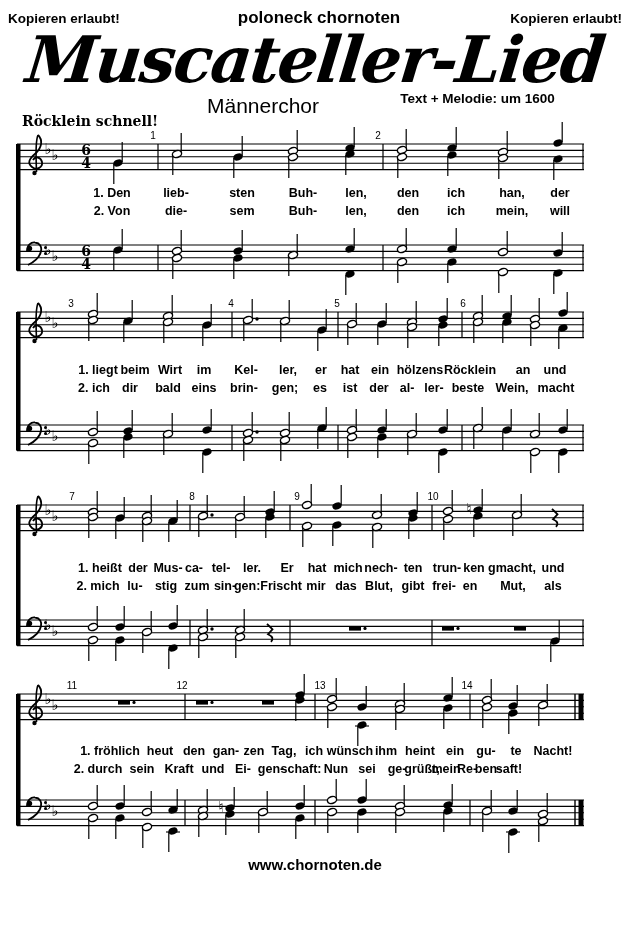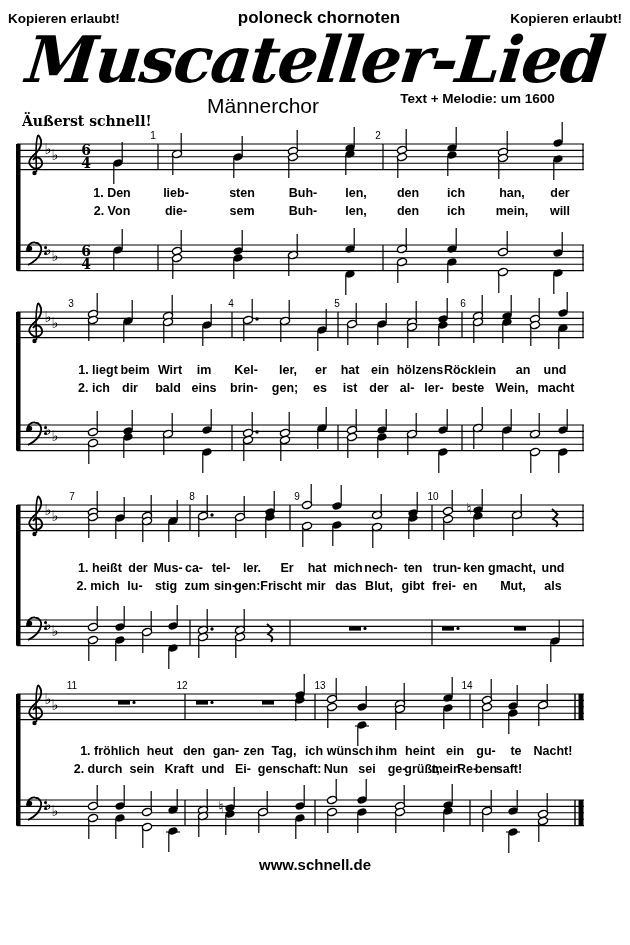--- a/index.html
+++ b/index.html
@@ -25,21 +25,21 @@
 
 <div class="page">
   <div class="abs copy" style="top:11px;left:8px">Kopieren erlaubt!</div>
   <div class="abs brand">poloneck chornoten</div>
   <div class="abs copy" style="top:11px;right:8px">Kopieren erlaubt!</div>
   <div class="abs title">Muscateller-Lied</div>
   <div class="abs subtitle">Männerchor</div>
   <div class="abs credits">
     <div>Text + Melodie: um 1600</div>
   </div>
-  <div class="abs tempo">Äußerst schnell!</div>
+  <div class="abs tempo">Röcklein schnell!</div>
   <svg id="score-svg" width="630" height="945" viewBox="0 0 630 945" style="position:absolute;left:0;top:0">
       <line x1="17" y1="144" x2="584" y2="144" stroke="#000000" stroke-width="1.1"></line>
       <line x1="17" y1="150.4" x2="584" y2="150.4" stroke="#000000" stroke-width="1.1"></line>
       <line x1="17" y1="156.8" x2="584" y2="156.8" stroke="#000000" stroke-width="1.1"></line>
       <line x1="17" y1="163.2" x2="584" y2="163.2" stroke="#000000" stroke-width="1.1"></line>
       <line x1="17" y1="169.6" x2="584" y2="169.6" stroke="#000000" stroke-width="1.1"></line>
       <line x1="17" y1="245" x2="584" y2="245" stroke="#000000" stroke-width="1.1"></line>
       <line x1="17" y1="251.4" x2="584" y2="251.4" stroke="#000000" stroke-width="1.1"></line>
       <line x1="17" y1="257.8" x2="584" y2="257.8" stroke="#000000" stroke-width="1.1"></line>
       <line x1="17" y1="264.2" x2="584" y2="264.2" stroke="#000000" stroke-width="1.1"></line>
@@ -631,14 +631,14 @@
       <text x="301" y="773" fill="#000000" text-anchor="middle" class="lyr">schaft:</text>
       <text x="336" y="773" fill="#000000" text-anchor="middle" class="lyr">Nun</text>
       <text x="367" y="773" fill="#000000" text-anchor="middle" class="lyr">sei</text>
       <text x="397" y="773" fill="#000000" text-anchor="middle" class="lyr">ge-</text>
       <text x="422" y="773" fill="#000000" text-anchor="middle" class="lyr">grüßt,</text>
       <text x="446" y="773" fill="#000000" text-anchor="middle" class="lyr">mein</text>
       <text x="467" y="773" fill="#000000" text-anchor="middle" class="lyr">Re-</text>
       <text x="488" y="773" fill="#000000" text-anchor="middle" class="lyr">ben-</text>
       <text x="509" y="773" fill="#000000" text-anchor="middle" class="lyr">saft!</text>
     </svg>
-  <div class="abs footer">www.schnell.de</div>
+  <div class="abs footer">www.chornoten.de</div>
 </div>
 
 </body></html>

